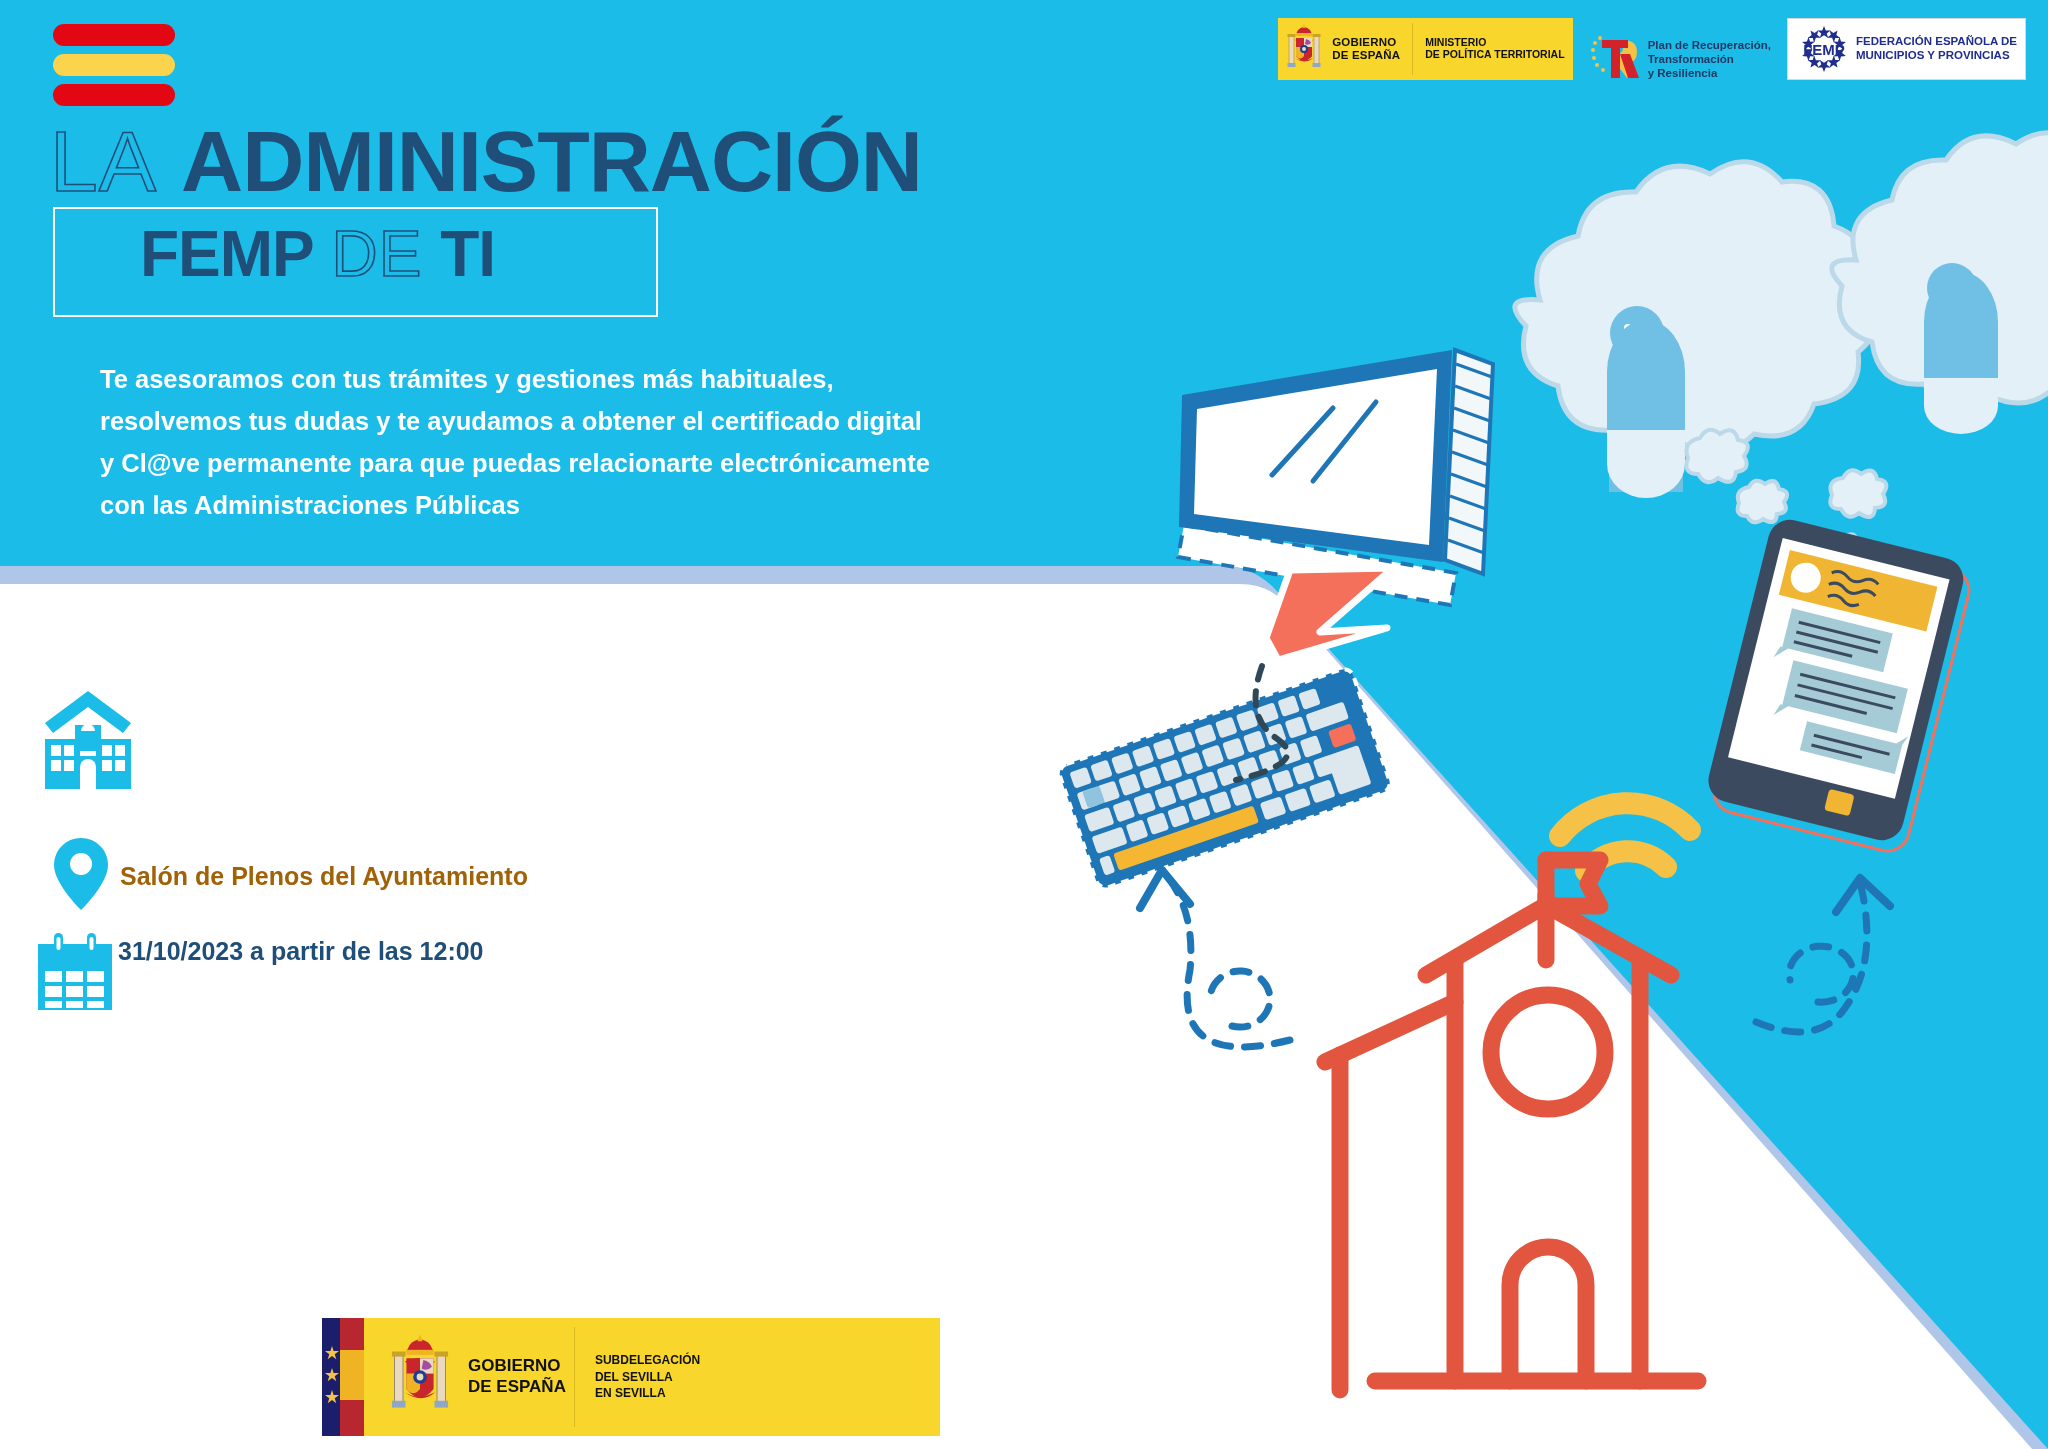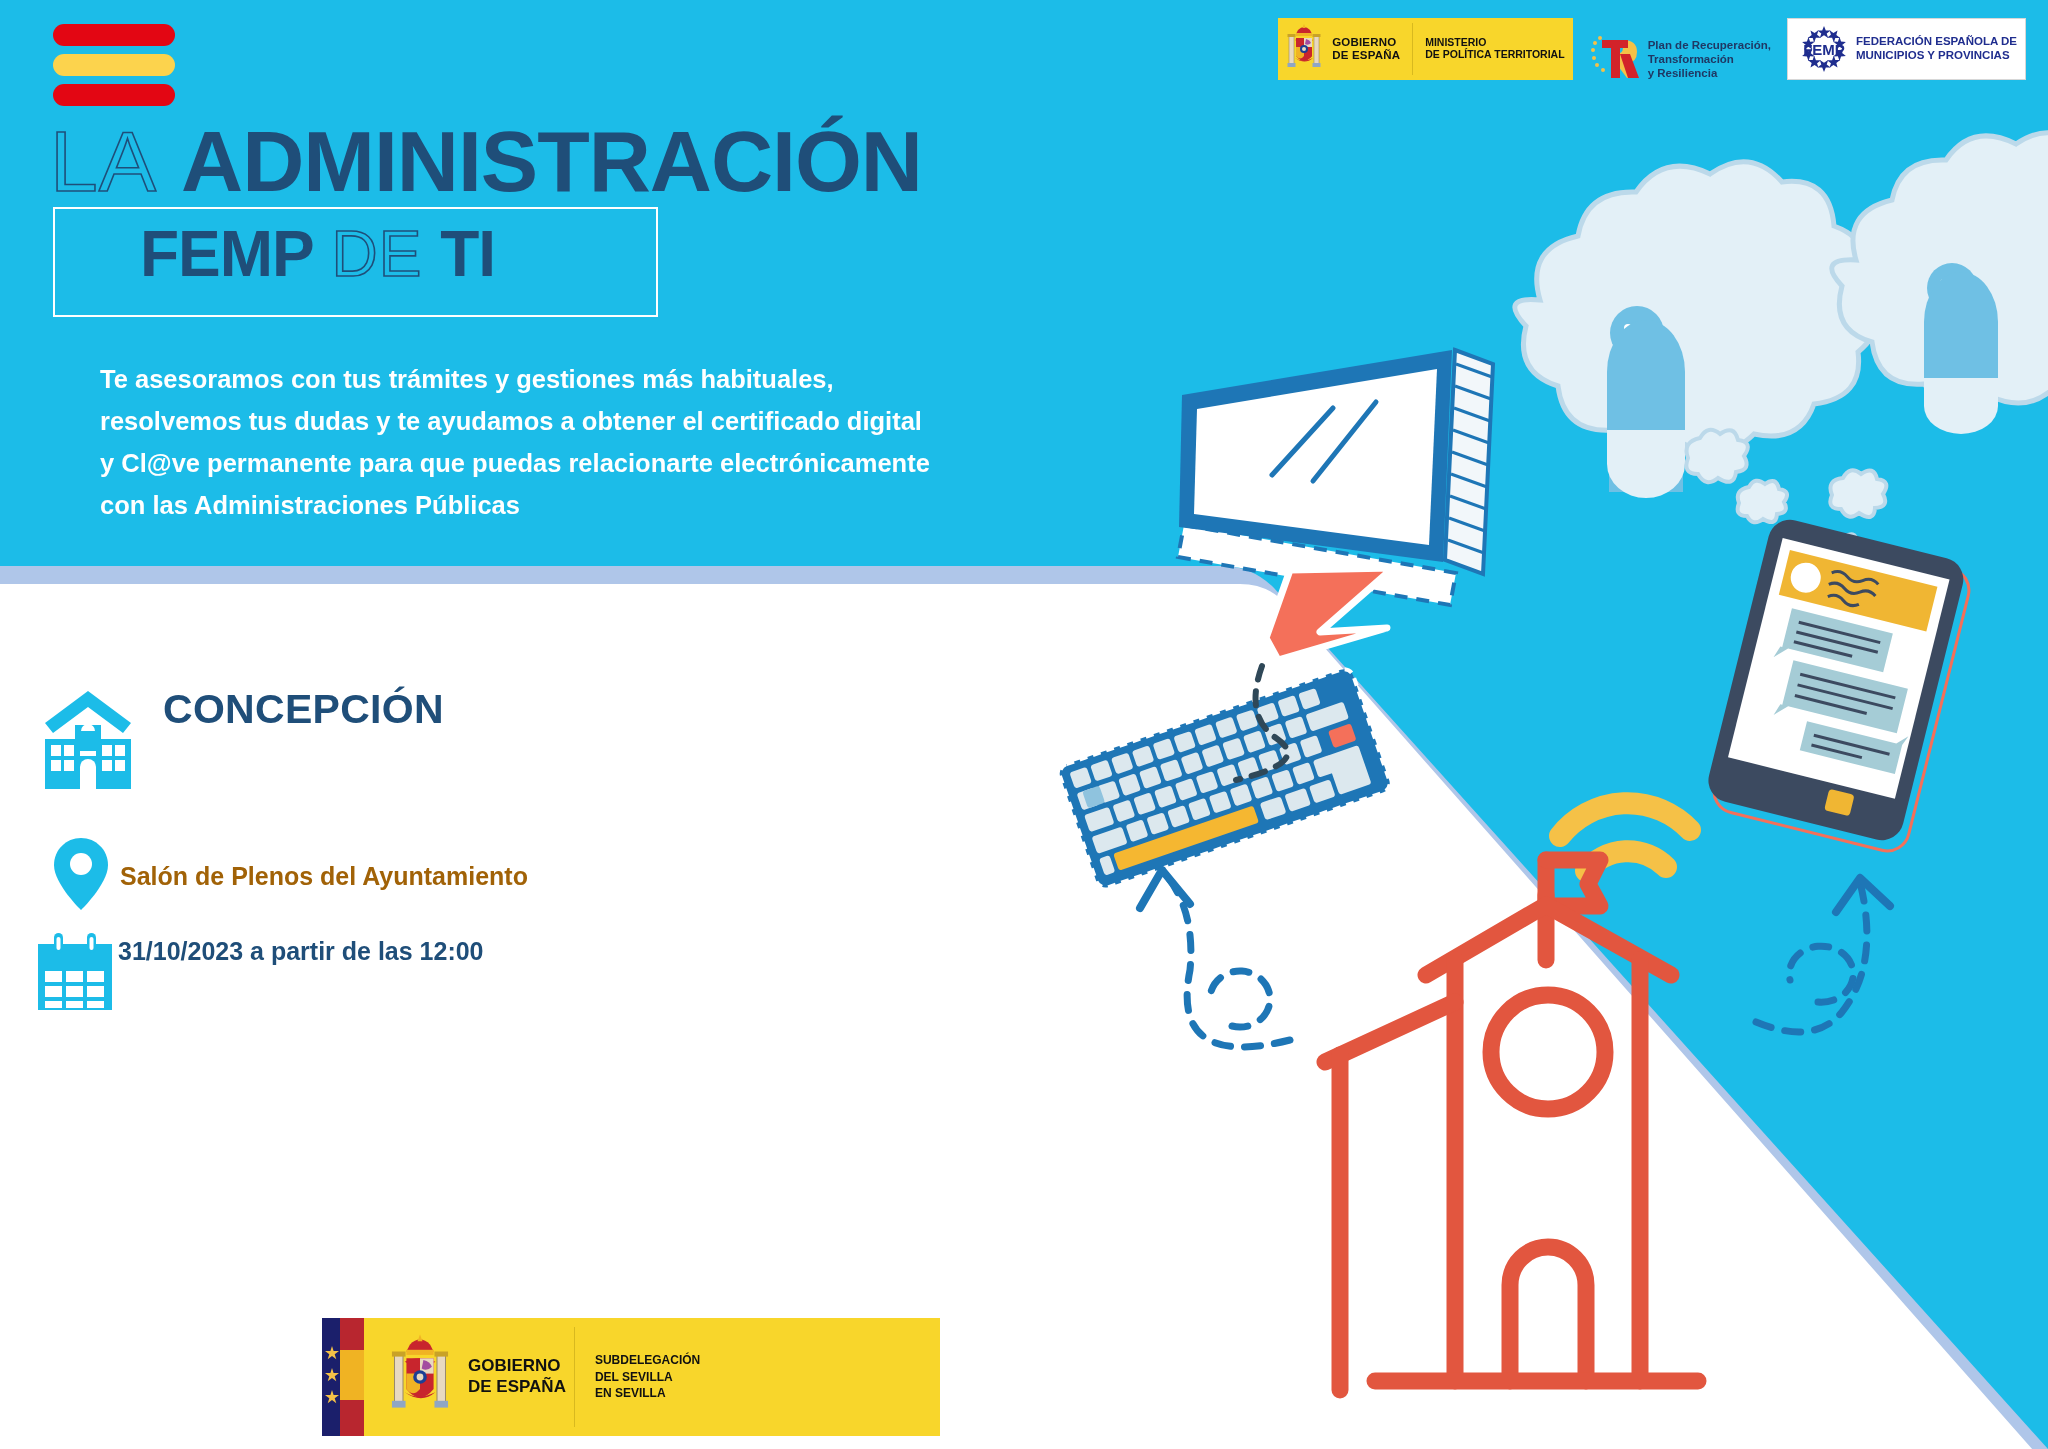--- a/index.html
+++ b/index.html
@@ -468,21 +468,20 @@
         <rect x="18" y="77" width="10" height="11"></rect>
           <rect x="31" y="77" width="10" height="11"></rect>
         <rect x="69" y="62" width="10" height="11"></rect>
           <rect x="82" y="62" width="10" height="11"></rect>
         <rect x="69" y="77" width="10" height="11"></rect>
           <rect x="82" y="77" width="10" height="11"></rect>
       </g>
     </g>
   </svg>
   <div class="muni">
-    <div>CONCEPCIÓN</div>
   </div>
 
   <svg class="icon-pin" width="58" height="76" viewBox="0 0 58 76">
     <path d="M29,2 C14,2 2,14 2,29 C2,48 29,74 29,74 C29,74 56,48 56,29 C56,14 44,2 29,2 Z" fill="#1CBCE8"></path>
     <circle cx="29" cy="28" r="11" fill="#ffffff"></circle>
   </svg>
   <div class="place">Salón de Plenos del Ayuntamiento</div>
 
   <svg class="icon-cal" width="84" height="84" viewBox="0 0 84 84">
     <rect x="5" y="14" width="74" height="20" fill="#1CBCE8"></rect>

